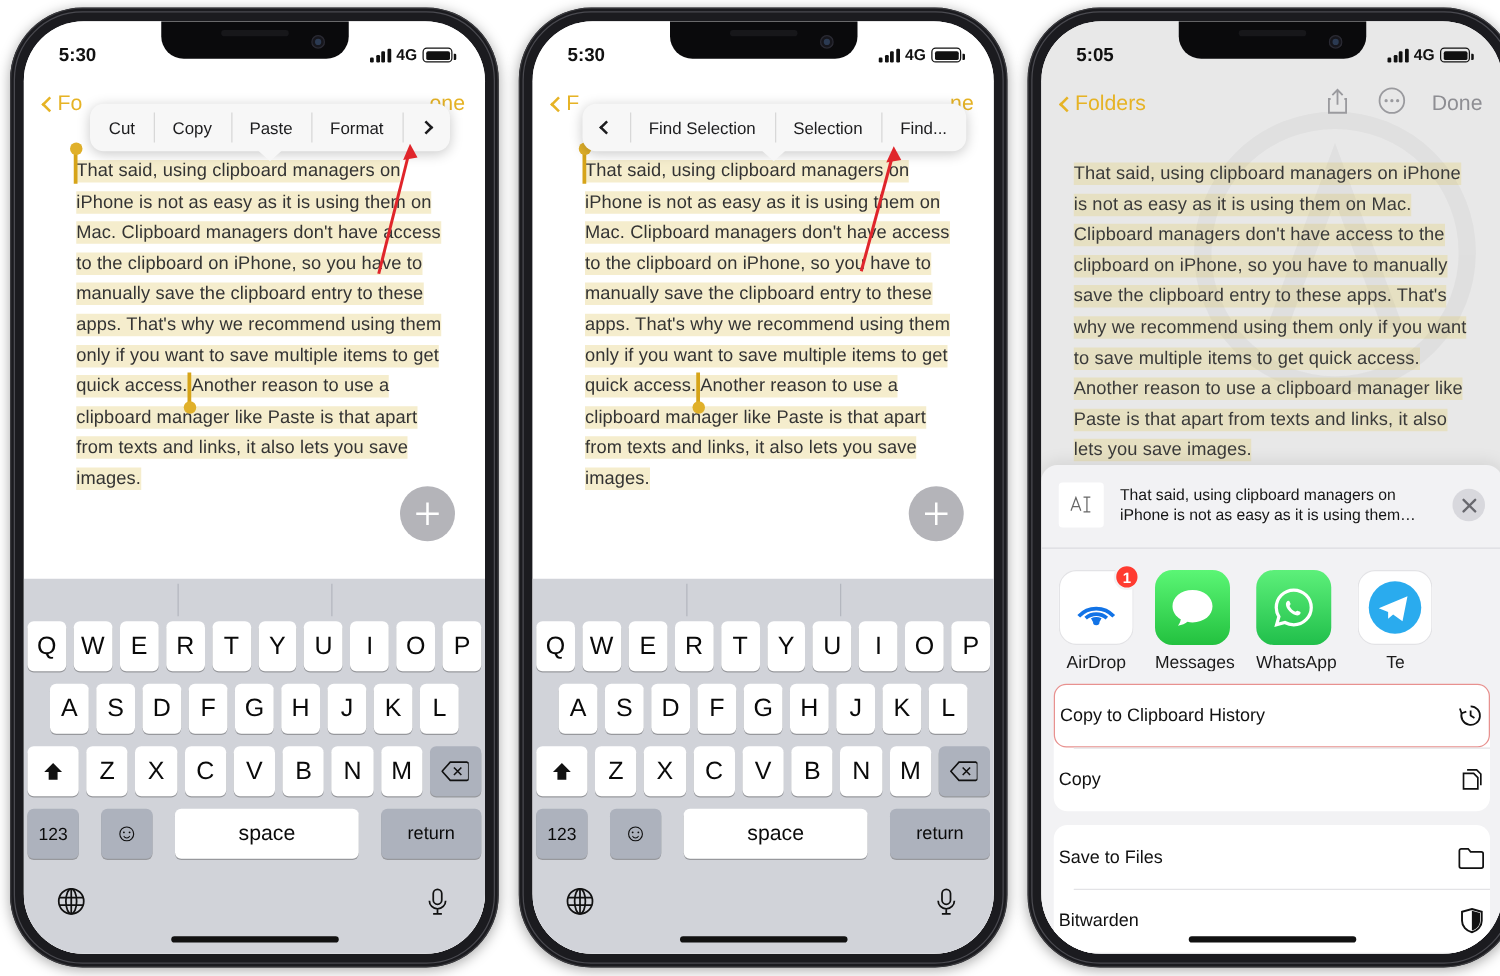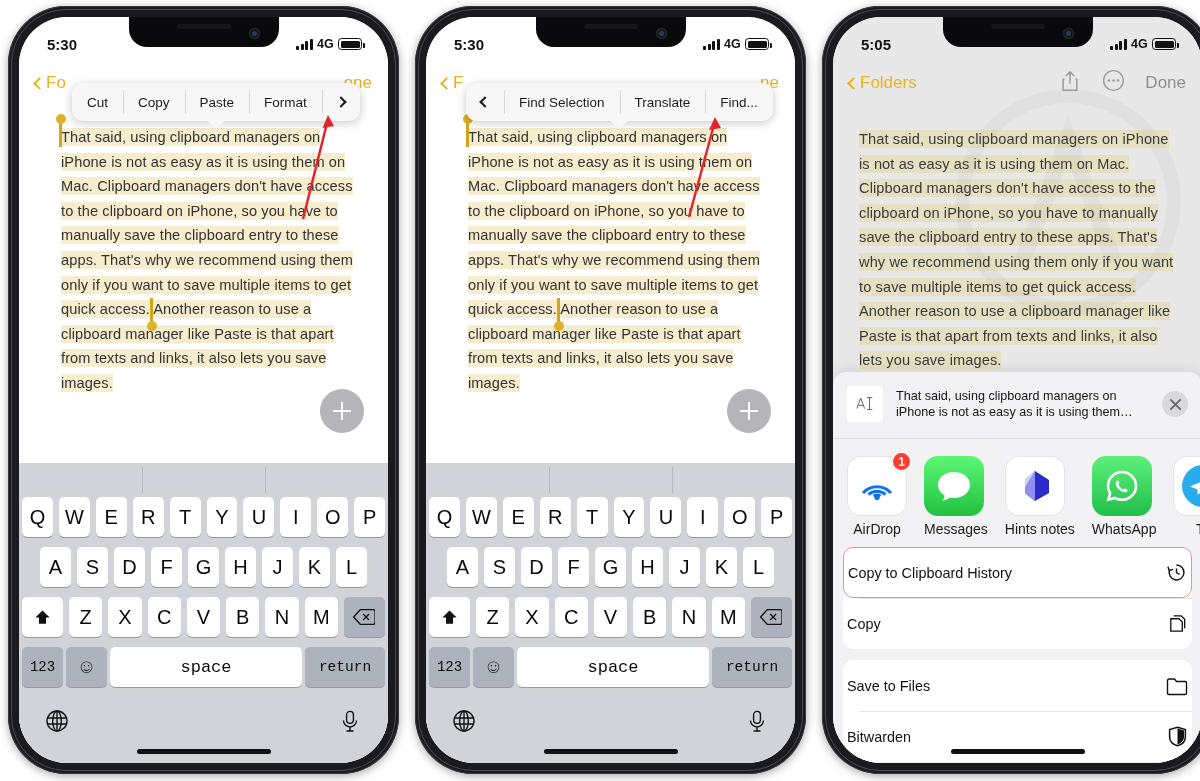--- a/index.html
+++ b/index.html
@@ -151,21 +151,21 @@
     bottom:4px; width:1px; background:#b4b7bf;}
   .krow{ display:flex; justify-content:center; gap:6px; margin-bottom:10px; padding:0 3px;}
   .krow.r2{ padding:0 21px; }
   .key{
     flex:1; height:40px; background:#fff; border-radius:5px;
     display:flex; align-items:center; justify-content:center;
     font-size:20px; color:#0a0a0a; font-weight:400;
     box-shadow:0 1px 0 rgba(0,0,0,.28);
   }
   .key.wide{ flex:0 0 41px; background:#adb2bd; }
-  .krow.r4{ gap:3px; padding:0 3px;font-family:Liberation Mono, monospace;}
+  .krow.r4{ gap:18px; padding:0 3px;}
   .key.num{ flex:0 0 41px; font-size:14px; background:#adb2bd;}
   .key.emoji{ flex:0 0 41px; font-size:20px; background:#adb2bd;}
   .key.space{ flex:1; font-size:17px; }
   .key.return{ flex:0 0 80px; font-size:14.5px; background:#adb2bd;}
   .kbottom{ height:52px; display:flex; align-items:center;
      justify-content:space-between; padding:0 26px;}
   .homebar{
     position:absolute; bottom:9px; left:50%; transform:translateX(-50%);
     width:134px; height:5px; border-radius:3px; background:#111; z-index:45;
   }
@@ -407,21 +407,21 @@
         <span class="hl">That said, using clipboard managers on iPhone is not as easy as it is using them on Mac. Clipboard managers don't have access to the clipboard on iPhone, so you have to manually save the clipboard entry to these apps. That's why we recommend using them only if you want to save multiple items to get quick access. Another reason to use a clipboard manager like Paste is that apart from texts and links, it also lets you save images.</span>
       </div>
       <span class="sel-start"></span>
       <span class="sel-end"></span>
 
       <div class="callout" style="left:40px;">
         <span class="ci">
           <span class="arrow-l"></span>
         </span>
         <span class="ci">Find Selection</span>
-        <span class="ci">Translate</span>
+        <span class="ci">Selection</span>
         <span class="ci">Find...</span>
         <span class="tail"></span>
       </div>
 
       <svg class="arrow-svg" style="left:243px; top:82px;" width="70" height="120" viewBox="0 0 70 120">
         <path d="M20 118 L46 22" stroke="#e0252b" stroke-width="2.4" fill="none"></path>
         <path d="M46 18 L40 31 L52 29 Z" fill="#e0252b"></path>
       </svg>
 
       <div class="fab">
@@ -594,30 +594,20 @@
 
           <div class="app">
             <span class="ic" style="background:linear-gradient(#5bf675,#23c13f);">
               <svg width="38" height="38" viewBox="0 0 38 38">
                   <path d="M19 5 C9.6 5 3 10.8 3 18 C3 22.4 5.6 26.2 9.6 28.4 C9.4 30.4 8.5 32.3 7.3 33.5 C10.6 33.2 13.3 31.8 15 30.4 C16.3 30.7 17.6 30.9 19 30.9 C28.4 30.9 35 25.1 35 18 C35 10.8 28.4 5 19 5 Z" fill="#fff"></path>
                 </svg>
             </span>
             <span class="lbl">Messages</span>
           </div>
 
-          <div class="app">
-            <span class="ic" style="background:#fff;box-shadow:0 0 0 1px #e3e3e6 inset;">
-              <svg width="40" height="40" viewBox="0 0 40 40">
-                <path d="M20 5 L34 14 L34 27 L20 35 L10 27 L10 14 Z" fill="#2b2bc9"></path>
-                <path d="M20 5 L10 14 L10 27 L20 35 Z" fill="#8f8ff0"></path>
-                <path d="M20 5 L10 14 L10 21 Z" fill="#cfd4f7"></path>
-              </svg>
-            </span>
-            <span class="lbl">Hints notes</span>
-          </div>
 
           <div class="app">
             <span class="ic" style="background:linear-gradient(#5df07a,#21bf4b);">
               <svg width="40" height="40" viewBox="0 0 40 40">
                   <path d="M20 6 C12.3 6 6 12.3 6 20 C6 22.7 6.8 25.2 8.1 27.3 L6.3 33.7 L12.9 32 C14.9 33.1 17.4 33.8 20 33.8 C27.7 33.8 34 27.6 34 20 C34 12.3 27.7 6 20 6 Z" fill="none" stroke="#fff" stroke-width="2.6"></path>
                   <path d="M15.8 14.5 C16.6 14.5 17 15.8 17.4 16.8 C17.7 17.6 16.8 18.2 16.6 18.7 C17.5 20.8 19.2 22.5 21.3 23.4 C21.8 23.2 22.4 22.3 23.2 22.6 C24.2 23 25.5 23.4 25.5 24.2 C25.5 25.5 24 26.3 22.8 26.3 C18.8 26.3 13.7 21.2 13.7 17.2 C13.7 16 14.5 14.5 15.8 14.5 Z" fill="#fff"></path>
                 </svg>
             </span>
             <span class="lbl">WhatsApp</span>
           </div>

